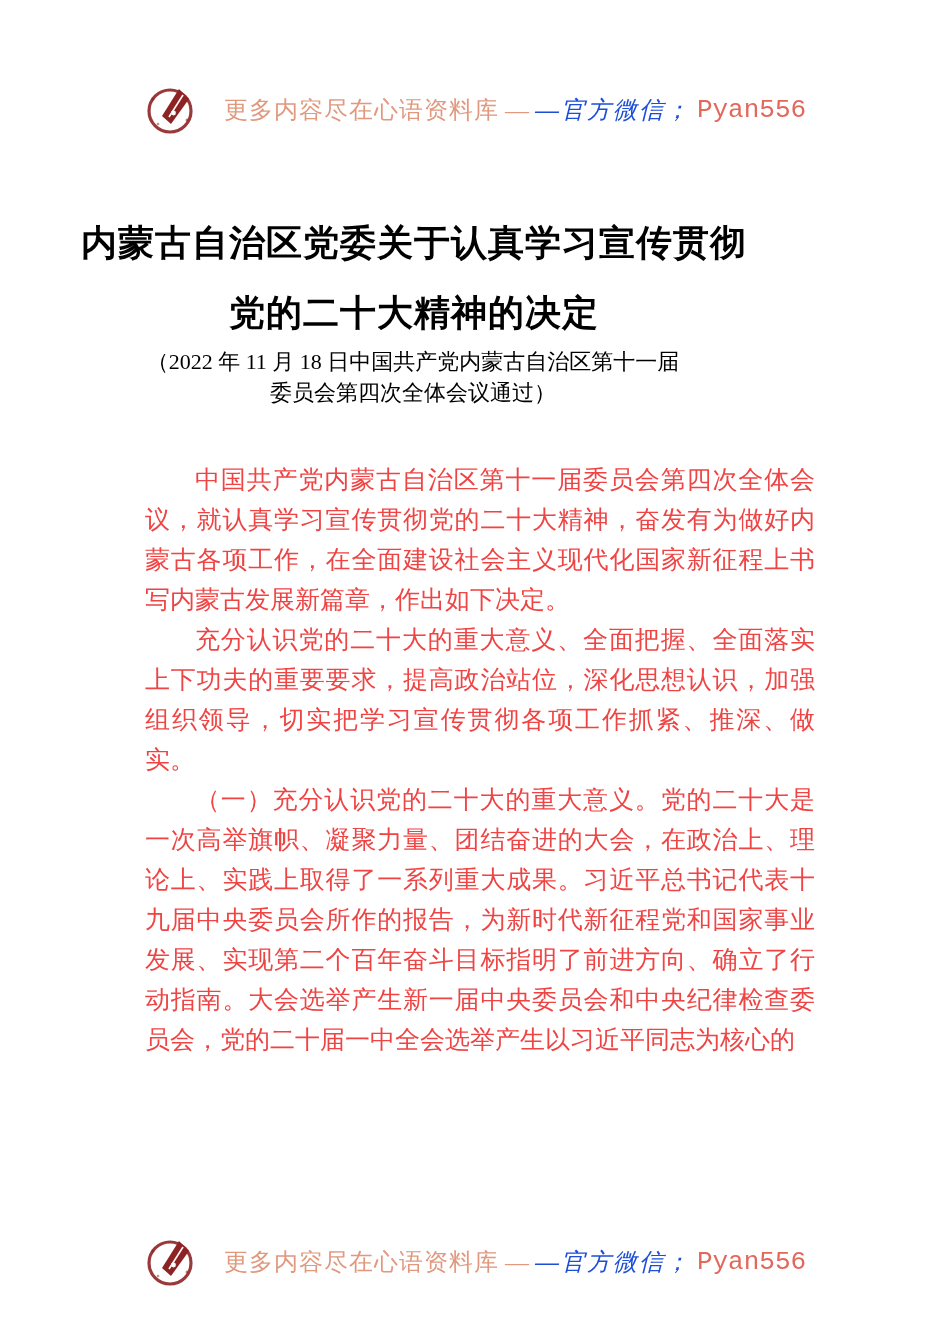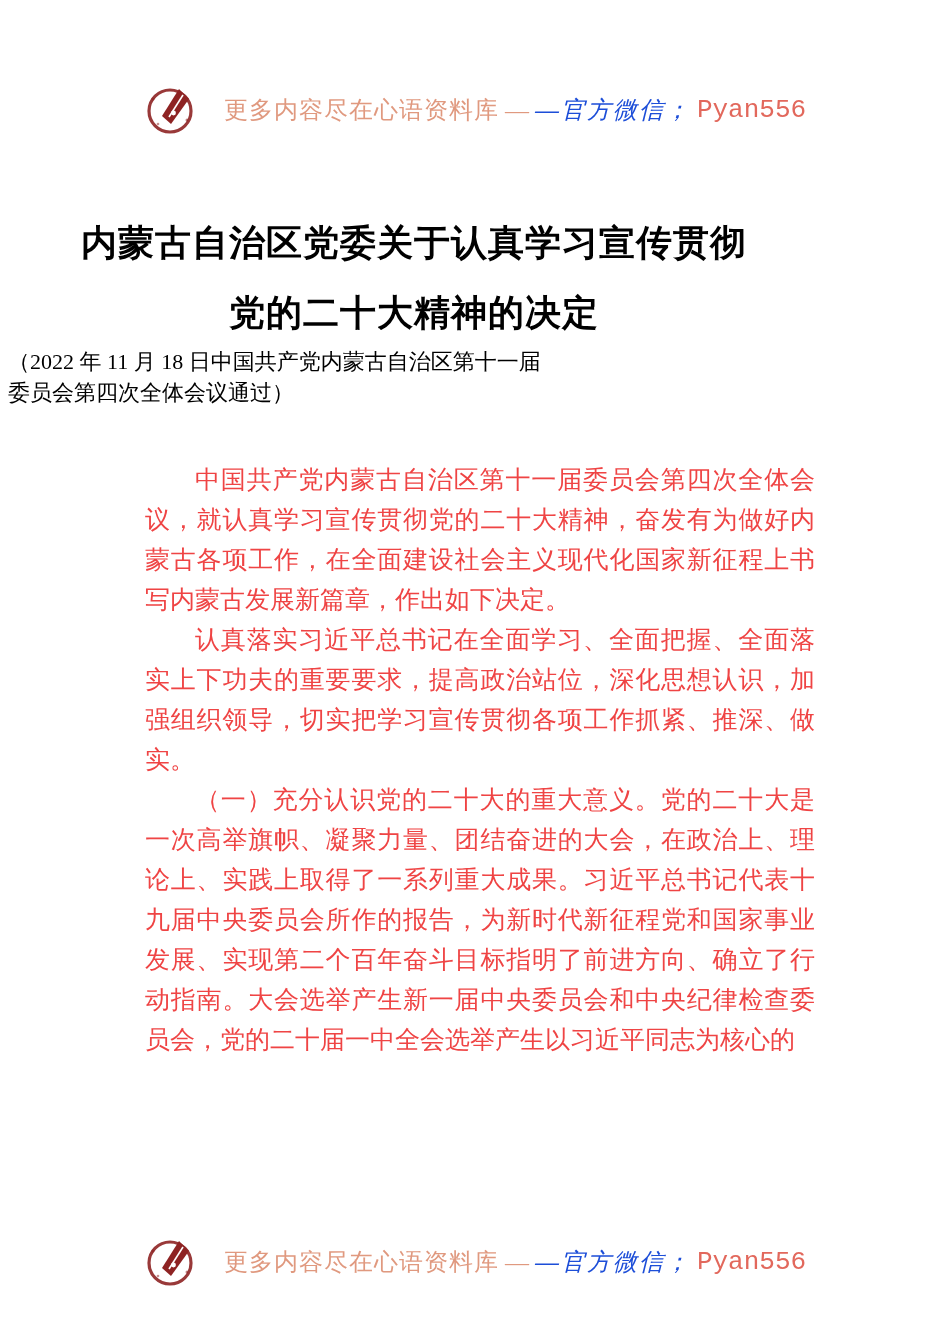--- a/index.html
+++ b/index.html
@@ -31,21 +31,21 @@
   }
   
   .doc-title {
     position:absolute; top:208px; left:0; width:828px;
     text-align:center; font-weight:bold; font-size:36px; line-height:70px;
     color:#000; letter-spacing:1px;
   }
   
   .doc-subtitle {
     position:absolute; top:346px; left:0; width:826px;
-    text-align:left; font-size:22px; line-height:31px; color:#000;margin-left:8px;
+    text-align:center; font-size:22px; line-height:31px; color:#000;
   }
   
   .doc-body {
     position:absolute; top:460px; left:145px; width:670px;
     font-size:25px; line-height:40px; color:#ef4444;
     text-align:justify; text-justify:inter-character;
   }
   .doc-body p {
     margin:0; text-indent:2em; white-space:pre-wrap;
     overflow-wrap:break-word;
@@ -77,21 +77,21 @@
     <div>党的二十大精神的决定</div>
   </div>
 
   <div class="doc-subtitle">
     <div>（2022 年 11 月 18 日中国共产党内蒙古自治区第十一届</div>
     <div>委员会第四次全体会议通过）</div>
   </div>
 
   <div class="doc-body">
     <p>中国共产党内蒙古自治区第十一届委员会第四次全体会议，就认真学习宣传贯彻党的二十大精神，奋发有为做好内蒙古各项工作，在全面建设社会主义现代化国家新征程上书写内蒙古发展新篇章，作出如下决定。</p>
-    <p>认真落实习近平总书记在全面学习、全面把握、全面落实上下功夫的重要要求，提高政治站位，深化思想认识，加强组织领导，切实把学习宣传贯彻各项工作抓紧、推深、做实。</p>
+    <p>充分认识党的二十大的重大意义、全面把握、全面落实上下功夫的重要要求，提高政治站位，深化思想认识，加强组织领导，切实把学习宣传贯彻各项工作抓紧、推深、做实。</p>
     <p>（一）充分认识党的二十大的重大意义。党的二十大是一次高举旗帜、凝聚力量、团结奋进的大会，在政治上、理论上、实践上取得了一系列重大成果。习近平总书记代表十九届中央委员会所作的报告，为新时代新征程党和国家事业发展、实现第二个百年奋斗目标指明了前进方向、确立了行动指南。大会选举产生新一届中央委员会和中央纪律检查委员会，党的二十届一中全会选举产生以习近平同志为核心的</p>
   </div>
 
   <div class="brandline footer">
     <svg class="brand-logo" viewBox="0 0 52 52" xmlns="http://www.w3.org/2000/svg">
       <circle cx="26" cy="27" r="21" fill="none" stroke="#8e2323" stroke-width="3.2" opacity="0.9"></circle>
       <polygon points="35,5 45,15 27,40 18,32" fill="#8e2323"></polygon>
       <line x1="39" y1="11" x2="25" y2="33" stroke="#ffffff" stroke-width="1.6"></line>
       <circle cx="29.5" cy="29" r="2.4" fill="#ffffff"></circle>
       <circle cx="9" cy="15" r="1.6" fill="#8e2323" opacity="0.65"></circle>

